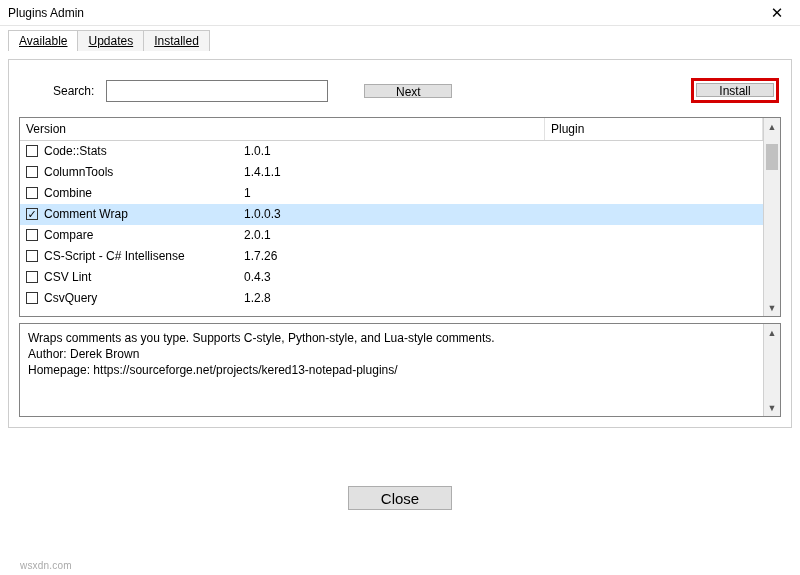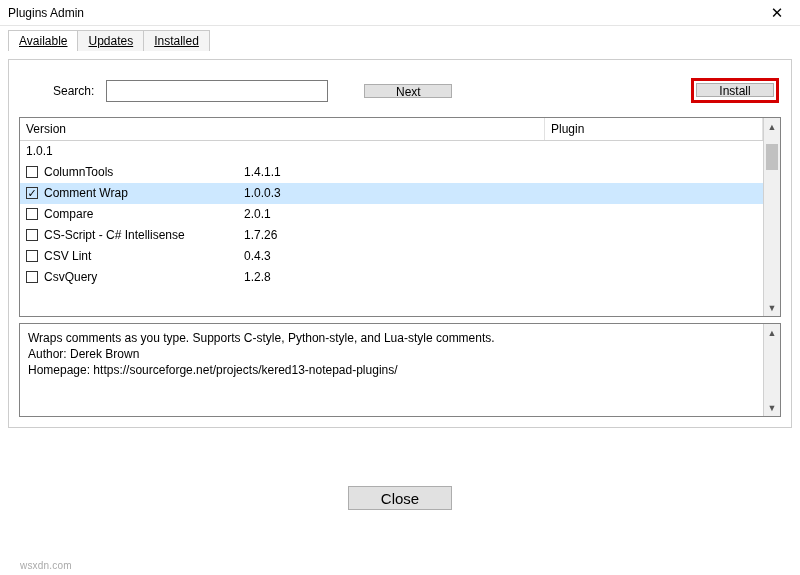--- a/index.html
+++ b/index.html
@@ -216,28 +216,39 @@
   </div>
 
   <div class="table-area">
     <div class="table-scroll">
       <div class="thead">
         <div class="th col-version">Version</div>
         <div class="th col-plugin">Plugin</div>
       </div>
       <div class="tbody" id="tbody">
           <div class="row">
+            <div class="cell col-plugin">
+              <span class="chk"></span>
+              <span>Code::Stats</span>
+            </div>
             <div class="cell col-version">1.0.1</div>
           </div>
           <div class="row">
             <div class="cell col-plugin">
               <span class="chk"></span>
               <span>ColumnTools</span>
             </div>
             <div class="cell col-version">1.4.1.1</div>
+          </div>
+          <div class="row">
+            <div class="cell col-plugin">
+              <span class="chk"></span>
+              <span>Combine</span>
+            </div>
+            <div class="cell col-version">1</div>
           </div>
           <div class="row selected">
             <div class="cell col-plugin">
               <span class="chk checked"></span>
               <span>Comment Wrap</span>
             </div>
             <div class="cell col-version">1.0.0.3</div>
           </div>
           <div class="row">
             <div class="cell col-plugin">

